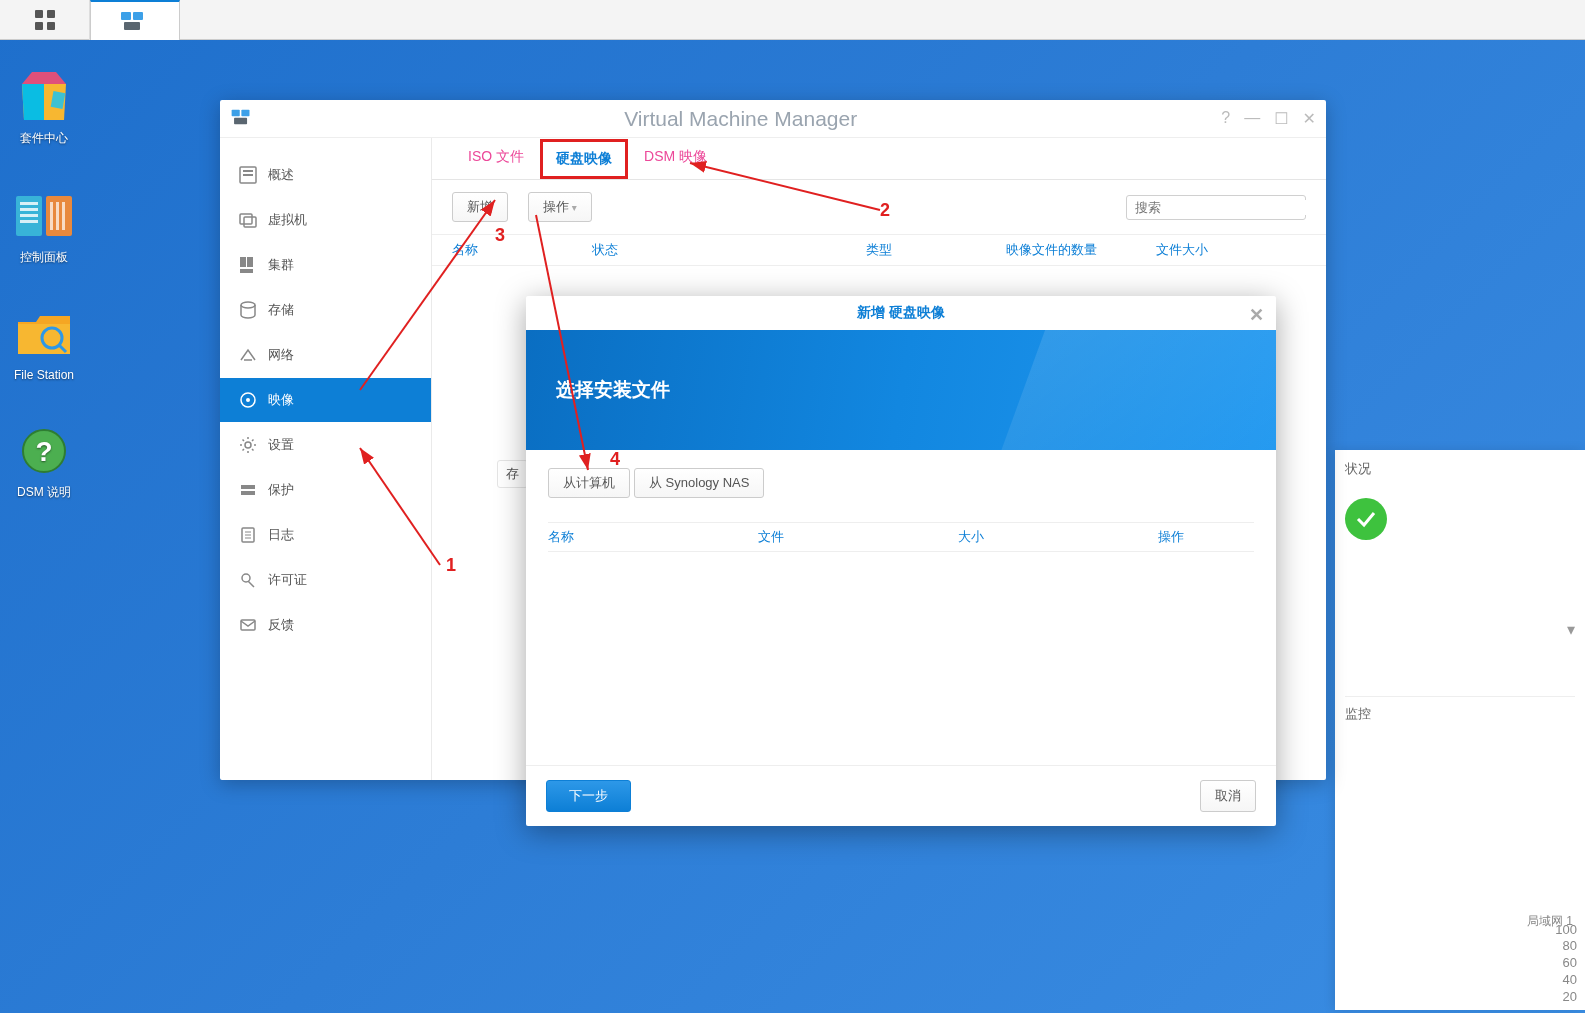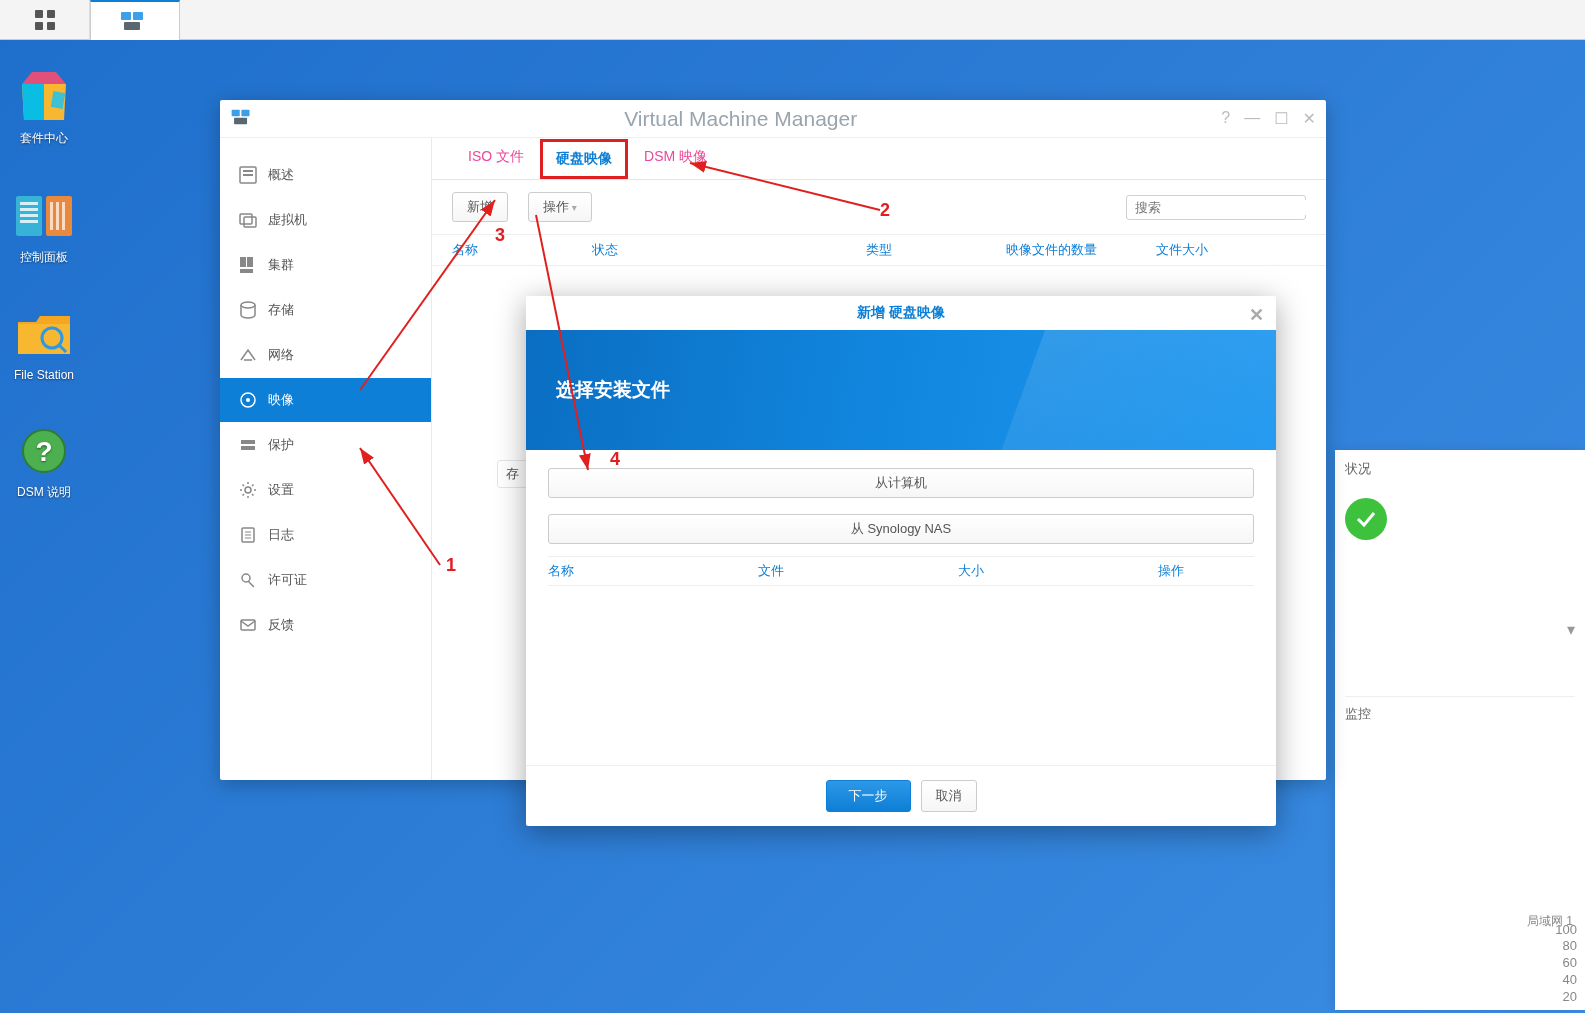--- a/index.html
+++ b/index.html
@@ -54,25 +54,25 @@
     .modal { position: absolute; left: 526px; top: 296px; width: 750px; height: 530px;
       background: #fff; box-shadow: 0 6px 30px rgba(0,0,0,.35); border-radius: 2px; display: flex; flex-direction: column; }
     .modal-title { height: 34px; display: flex; align-items: center; justify-content: center; color: #0d7fd6; font-size: 14px; font-weight: bold; position: relative; }
     .modal-close { position: absolute; right: 12px; top: 8px; color: #aaa; font-size: 18px; cursor: pointer; }
     .modal-hero { height: 120px; background: linear-gradient(100deg, #0a6ec2 0%, #1287e0 50%, #2098f0 100%); position: relative; overflow: hidden;
       display: flex; align-items: center; padding-left: 30px; }
     .modal-hero-title { color: #fff; font-size: 19px; font-weight: bold; }
     .modal-hero::before { content:""; position:absolute; right:-40px; top:-20px; width:300px; height:200px;
       background: linear-gradient(140deg, rgba(255,255,255,.12), rgba(255,255,255,0)); transform: skew(-20deg); }
     .modal-body { padding: 18px 22px; flex: 1; }
-    .modal-actions { display: flex; gap: 16px; margin-bottom: 12px; flex-direction: column; }
+    .modal-actions { display: flex; gap: 4px; margin-bottom: 24px; }
     .modal-table-header { display: flex; border-top: 1px solid #eee; border-bottom: 1px solid #eee; height: 30px; align-items: center; color: #0d7fd6; font-size: 13px; }
     .modal-table-header div:nth-child(1){width:210px;} .modal-table-header div:nth-child(2){width:200px;}
     .modal-table-header div:nth-child(3){width:200px;} .modal-table-header div:nth-child(4){width:80px;}
-    .modal-footer { padding: 14px 20px; display: flex; justify-content: center; gap: 10px; border-top: 1px solid #eee; }
+    .modal-footer { padding: 14px 20px; display: flex; justify-content: space-between; gap: 10px; border-top: 1px solid #eee; }
     .btn-primary { background: linear-gradient(#2d98e8,#0d7fd6); border: 1px solid #0d7fd6; color: #fff; padding: 6px 22px; border-radius: 3px; cursor: pointer; font-size: 13px; }
     
     .annot { position: absolute; color: #e02020; font-weight: bold; font-size: 18px; pointer-events: none; }
     .arrow-line { position: absolute; pointer-events: none; }
     
     .right-panel { position: absolute; right: 0; top: 450px; width: 250px; height: 560px; background: #fff; box-shadow: -2px 0 10px rgba(0,0,0,.1); }
     
     .storage-peek { position: absolute; left: 497px; top: 460px; background: #fff; padding: 4px 8px;
       border: 1px solid #e5e5e5; border-radius: 3px; font-size: 13px; color: #555; }
   </style>
@@ -238,34 +238,34 @@
             <svg width="18" height="18" viewBox="0 0 18 18">
               <circle cx="9" cy="9" r="7" fill="none" stroke="currentColor" stroke-width="1.5"></circle>
               <circle cx="9" cy="9" r="2" fill="currentColor"></circle>
             </svg>
           </span>
         <span>映像</span>
       </div>
       <div class="sidebar-item">
         <span class="icon">
             <svg width="18" height="18" viewBox="0 0 18 18">
+              <circle cx="9" cy="9" r="3" fill="none" stroke="currentColor" stroke-width="1.5"></circle>
+              <path d="M9 1 L9 3 M9 15 L9 17 M1 9 L3 9 M15 9 L17 9 M3.5 3.5 L5 5 M13 13 L14.5 14.5 M3.5 14.5 L5 13 M13 5 L14.5 3.5" stroke="currentColor" stroke-width="1.5"></path>
+            </svg>
+          </span>
+        <span>设置</span>
+      </div>
+      <div class="sidebar-item">
+        <span class="icon">
+            <svg width="18" height="18" viewBox="0 0 18 18">
               <rect x="2" y="4" width="14" height="4" fill="currentColor"></rect>
               <rect x="2" y="10" width="14" height="4" fill="currentColor"></rect>
             </svg>
           </span>
         <span>保护</span>
-      </div>
-      <div class="sidebar-item">
-        <span class="icon">
-            <svg width="18" height="18" viewBox="0 0 18 18">
-              <circle cx="9" cy="9" r="3" fill="none" stroke="currentColor" stroke-width="1.5"></circle>
-              <path d="M9 1 L9 3 M9 15 L9 17 M1 9 L3 9 M15 9 L17 9 M3.5 3.5 L5 5 M13 13 L14.5 14.5 M3.5 14.5 L5 13 M13 5 L14.5 3.5" stroke="currentColor" stroke-width="1.5"></path>
-            </svg>
-          </span>
-        <span>设置</span>
       </div>
       <div class="sidebar-item">
         <span class="icon">
             <svg width="18" height="18" viewBox="0 0 18 18">
               <rect x="3" y="2" width="12" height="14" rx="1" fill="none" stroke="currentColor" stroke-width="1.5"></rect>
               <line x1="6" y1="6" x2="12" y2="6" stroke="currentColor"></line>
               <line x1="6" y1="9" x2="12" y2="9" stroke="currentColor"></line>
               <line x1="6" y1="12" x2="12" y2="12" stroke="currentColor"></line>
             </svg>
           </span>

